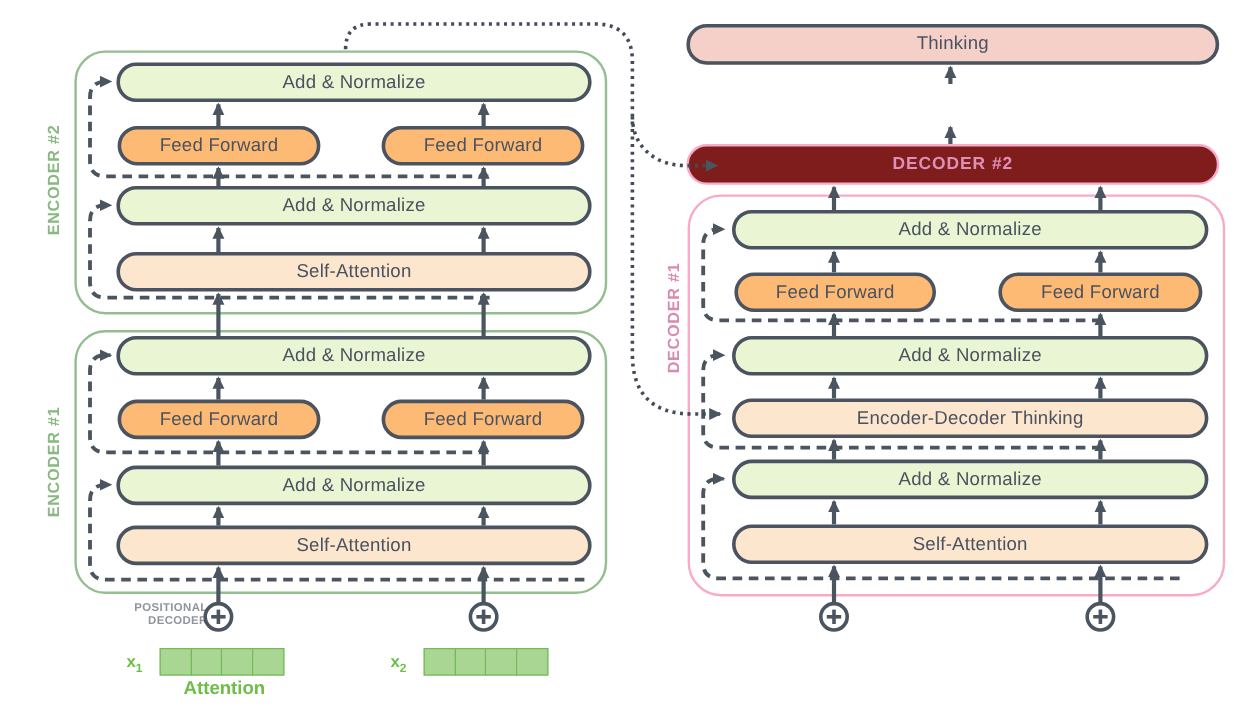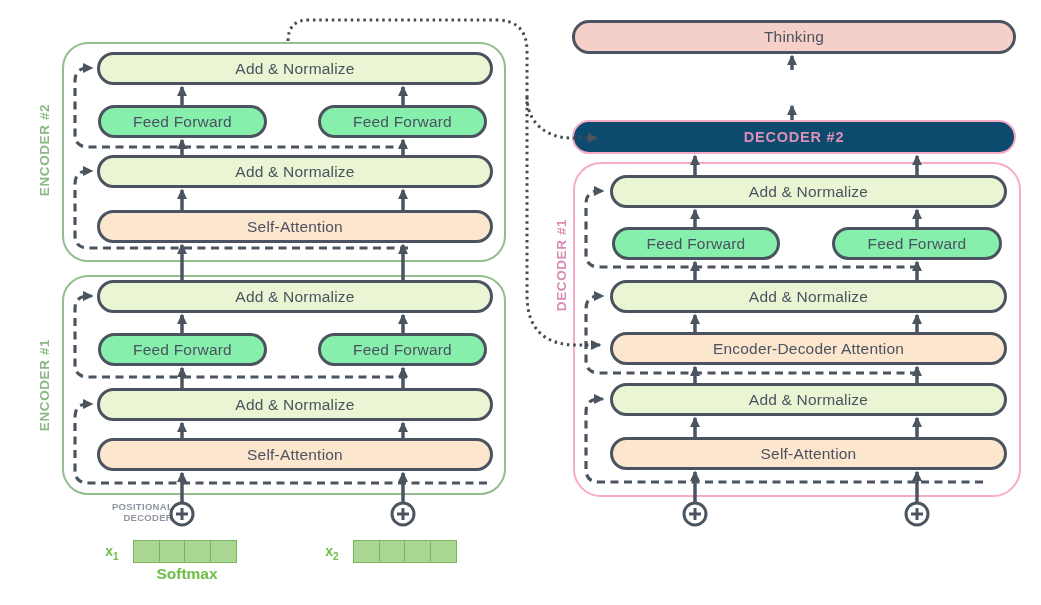--- a/index.html
+++ b/index.html
@@ -11,25 +11,25 @@
   .enc-box{position:absolute;border:2.5px solid #94bd90;border-radius:26px;background:transparent;}
   .dec-box{position:absolute;border:2.5px solid #f8abc7;border-radius:28px;background:transparent;}
   
   .pill{
     position:absolute;display:flex;align-items:center;justify-content:center;
     border:3px solid #4a535f;border-radius:22px;
     font-size:15.5px;letter-spacing:.2px;color:#4a5260;box-sizing:border-box;
     background:#fff;white-space:nowrap;
   }
   .an{background:#eaf6d3;}
-  .ff{background:#86efac;}
+  .ff{background:#fdba74;}
   .attn{background:#fce6cd;}
   .softmax{background:#f5d0c8;}
   .linear{background:#eaddf7;}
-  .dec2{background:#0c4a6e;border:2.5px solid #f8abc7;color:#dd8fb6;font-weight:700;letter-spacing:.8px;font-size:14.5px;}
+  .dec2{background:#7f1d1d;border:2.5px solid #f8abc7;color:#dd8fb6;font-weight:700;letter-spacing:.8px;font-size:14.5px;}
   
   .vlabel{
     position:absolute;width:160px;height:20px;display:flex;align-items:center;justify-content:center;
     transform:rotate(-90deg);font-size:13.5px;font-weight:700;letter-spacing:.6px;white-space:nowrap;
   }
   .enc-label{color:#8ab883;}
   .dec-label{color:#d98ab2;}
   
   .pos-label{
     position:absolute;text-align:right;font-size:9.5px;font-weight:700;letter-spacing:.3px;
@@ -70,37 +70,37 @@
   <div class="pill an" style="left:97px;top:388px;width:396px;height:33px;">Add &amp; Normalize</div>
   <div class="pill attn" style="left:97px;top:438px;width:396px;height:33px;">Self-Attention</div>
 
   <div class="pill softmax" style="left:572px;top:20px;width:444px;height:34px;">Thinking</div>
   <div class="pill dec2" style="left:572px;top:120px;width:444px;height:34px;">DECODER #2</div>
 
   <div class="pill an" style="left:610px;top:175px;width:397px;height:33px;">Add &amp; Normalize</div>
   <div class="pill ff" style="left:612px;top:227px;width:168px;height:33px;">Feed Forward</div>
   <div class="pill ff" style="left:832px;top:227px;width:170px;height:33px;">Feed Forward</div>
   <div class="pill an" style="left:610px;top:280px;width:397px;height:33px;">Add &amp; Normalize</div>
-  <div class="pill attn" style="left:610px;top:332px;width:397px;height:33px;">Encoder-Decoder Attention</div>
+  <div class="pill attn" style="left:610px;top:332px;width:397px;height:33px;">Encoder-Decoder Thinking</div>
   <div class="pill an" style="left:610px;top:383px;width:397px;height:33px;">Add &amp; Normalize</div>
   <div class="pill attn" style="left:610px;top:437px;width:397px;height:33px;">Self-Attention</div>
 
   <div class="pos-label" style="left:68px;top:501px;width:105px;">
     <span>POSITIONAL</span><br>
     <span>DECODER</span>
   </div>
 
   <div class="xlab" style="left:95px;top:543px;width:34px;"><span>x</span><sub>1</sub></div>
   <div class="vec" style="left:133px;top:540px;">
     <div class="cell"></div>
     <div class="cell"></div>
     <div class="cell"></div>
     <div class="cell"></div>
   </div>
-  <div class="word" style="left:117px;top:565px;width:140px;">Softmax</div>
+  <div class="word" style="left:117px;top:565px;width:140px;">Attention</div>
 
   <div class="xlab" style="left:315px;top:543px;width:34px;"><span>x</span><sub>2</sub></div>
   <div class="vec" style="left:353px;top:540px;">
     <div class="cell"></div>
     <div class="cell"></div>
     <div class="cell"></div>
     <div class="cell"></div>
   </div>
 
   <svg class="overlay" width="1041" height="605" viewBox="0 0 1041 605">

